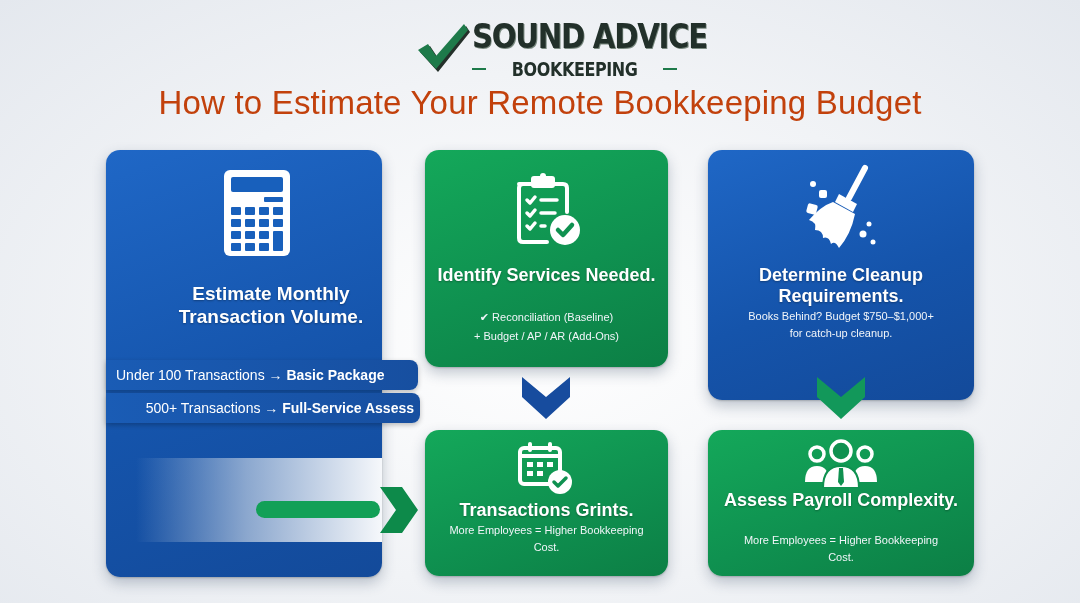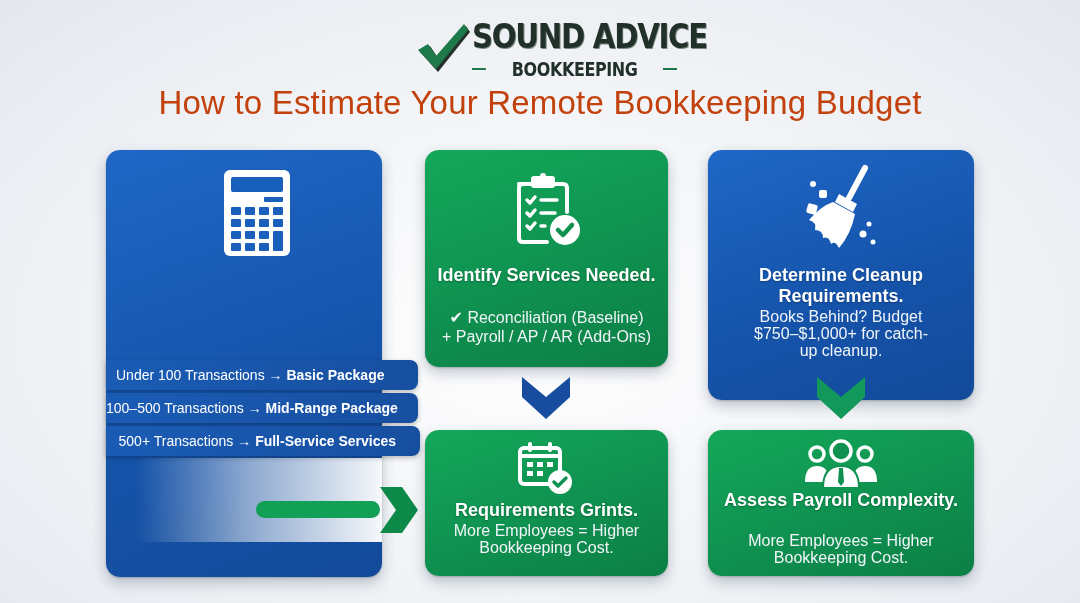--- a/index.html
+++ b/index.html
@@ -31,36 +31,36 @@
   }
   .card {
     position: absolute; border-radius: 14px;
     box-shadow: 0 6px 14px rgba(40,60,90,0.28), 0 1px 2px rgba(0,0,0,0.2);
     text-align: center;
     padding-left: 34px;
   }
   .blue { background: linear-gradient(160deg, #1f67c6 0%, #1554ab 55%, #134a9a 100%); }
   .green { background: linear-gradient(160deg, #14a85a 0%, #0f9150 55%, #0c7f45 100%); }
   .card-title { font-weight: bold; font-size: 18px; line-height: 21px; text-shadow: 0 1px 2px rgba(0,0,0,0.3); }
-  .card-body { font-size: 16px; line-height: 17px; color: #f1f5f9; }
+  .card-body { font-size: 11px; line-height: 17px; color: #f1f5f9; }
 
   #card-volume { left: 106px; top: 150px; width: 276px; height: 427px; overflow: hidden; }
   #card-volume .fade {
     position: absolute; left: 30px; top: 308px; width: 246px; height: 84px;
     background: linear-gradient(90deg, rgba(21,84,171,0) 0%, rgba(190,205,225,0.7) 45%, rgba(246,248,251,1) 100%);
   }
   #card-volume .card-title { position: absolute; left: 40px; top: 132px; width: 250px; font-size: 19px; line-height: 23px; }
   .calc-icon { position: absolute; left: 118px; top: 20px; }
   .tier-list { position: absolute; left: 106px; top: 360px; width: 320px; }
   .tier {
     height: 30px; margin-bottom: 3px; border-radius: 0 8px 8px 0;
     background: linear-gradient(90deg, #1a5cb5 0%, #174fa0 100%);
     box-shadow: 0 2px 5px rgba(0,0,0,0.25);
     font-size: 14px; line-height: 30px; white-space: nowrap; color: #fff;
-    padding-right: 24px; text-align: right;
+    padding-right: 6px; text-align: right;
   }
   .tier b { font-weight: bold; }
   .tier.t1 { width: 312px; text-align: left; padding-left: 10px; }
   .tier.t2 { width: 312px; }
   .tier.t3 { width: 314px; }
 
   .flow-arrow { position: absolute; left: 256px; top: 485px; }
 
   #card-services { left: 425px; top: 150px; width: 243px; height: 217px; }
   #card-cleanup { left: 708px; top: 150px; width: 266px; height: 250px; }
@@ -105,27 +105,27 @@
         <rect x="49" y="49" width="10" height="8" rx="1"></rect>
       <rect x="7" y="61" width="10" height="8" rx="1"></rect>
         <rect x="21" y="61" width="10" height="8" rx="1"></rect>
         <rect x="35" y="61" width="10" height="8" rx="1"></rect>
         <rect x="49" y="61" width="10" height="20" rx="1"></rect>
       <rect x="7" y="73" width="10" height="8" rx="1"></rect>
         <rect x="21" y="73" width="10" height="8" rx="1"></rect>
         <rect x="35" y="73" width="10" height="8" rx="1"></rect>
     </g>
   </svg>
+  <div class="card-title">Estimate Monthly Transaction Volume.</div>
   <div class="fade"></div>
 </div>
 
 <div class="tier-list">
   <div class="tier t1"><span>Under 100 Transactions → </span><b>Basic Package</b></div>
-  <div class="tier t2"><span>100–500 Transactions → </span><b>Mid-Range Package</b></div>
-  <div class="tier t3"><span>500+ Transactions → </span><b>Full-Service Services</b></div>
+  <div class="tier t3"><span>500+ Transactions → </span><b>Full-Service Assess</b></div>
 </div>
 
 <svg class="flow-arrow" width="164" height="50" viewBox="0 0 164 50">
   <rect x="0" y="16" width="124" height="17" rx="8.5" fill="#12a057"></rect>
   <path d="M124 2 L146 2 L162 25 L146 48 L124 48 L140 25 Z" fill="#0d8a4a"></path>
 </svg>
 
 <div class="card green" id="card-services">
   <svg class="icon-abs" style="top:22px" width="72" height="78" viewBox="0 0 72 78">
     <path d="M8 12 H20 M44 12 H52 Q56 12 56 16 V40 M36 70 H12 Q8 70 8 66 V16 Q8 12 12 12" fill="none" stroke="#fff" stroke-width="4" stroke-linecap="round"></path>
@@ -137,21 +137,21 @@
       <path d="M16 41 L19 44 L24 38"></path>
         <line x1="30" y1="41" x2="44" y2="41"></line>
       <path d="M16 54 L19 57 L24 51"></path>
         <line x1="30" y1="54" x2="34" y2="54"></line>
     </g>
     <circle cx="54" cy="58" r="15" fill="#fff"></circle>
     <path d="M47 58 L52 63 L61 53" fill="none" stroke="#0f9150" stroke-width="4.5" stroke-linecap="round" stroke-linejoin="round"></path>
   </svg>
   <div class="text-abs card-title" style="top:115px">Identify Services Needed.</div>
   <div class="text-abs card-body" style="top:159px">✔ Reconciliation (Baseline)</div>
-  <div class="text-abs card-body" style="top:178px">+ Payroll / AP / AR (Add-Ons)</div>
+  <div class="text-abs card-body" style="top:178px">+ Budget / AP / AR (Add-Ons)</div>
 </div>
 
 <div class="card blue" id="card-cleanup">
   <svg class="icon-abs" style="top:14px" width="84" height="86" viewBox="0 0 84 86">
     <line x1="66" y1="4" x2="50" y2="34" stroke="#fff" stroke-width="6" stroke-linecap="round"></line>
     <path d="M40 30 L58 40 L54 48 L36 38 Z" fill="#fff"></path>
     <path d="M34 38 L56 50 Q52 70 40 84 Q36 76 32 80 Q30 72 24 74 Q24 66 16 66 Q18 58 10 56 Q22 42 34 38 Z" fill="#fff"></path>
     <circle cx="14" cy="20" r="3" fill="#fff"></circle>
     <rect x="20" y="26" width="8" height="8" rx="2" fill="#fff"></rect>
     <rect x="8" y="40" width="10" height="10" rx="2" fill="#fff" transform="rotate(15 13 45)"></rect>
@@ -179,21 +179,21 @@
     <g fill="#fff">
       <rect x="11" y="22" width="6" height="5"></rect>
         <rect x="21" y="22" width="6" height="5"></rect>
         <rect x="31" y="22" width="6" height="5"></rect>
       <rect x="11" y="31" width="6" height="5"></rect>
         <rect x="21" y="31" width="6" height="5"></rect>
     </g>
     <circle cx="44" cy="42" r="12" fill="#fff"></circle>
     <path d="M38 42 L42 46 L50 38" fill="none" stroke="#0f9150" stroke-width="3.5" stroke-linecap="round" stroke-linejoin="round"></path>
   </svg>
-  <div class="text-abs card-title" style="top:70px">Requirements Grints.</div>
+  <div class="text-abs card-title" style="top:70px">Transactions Grints.</div>
   <div class="text-abs card-body" style="top:92px; padding:0 20px;">More Employees = Higher Bookkeeping Cost.</div>
 </div>
 
 <div class="card green" id="card-payroll">
   <svg class="icon-abs" style="top:8px" width="76" height="50" viewBox="0 0 76 50">
     <g fill="none" stroke="#fff" stroke-width="3.5">
       <circle cx="14" cy="16" r="7"></circle>
         <circle cx="62" cy="16" r="7"></circle>
     </g>
     <path d="M2 44 Q2 28 14 28 Q26 28 26 44 Z" fill="#fff"></path>

